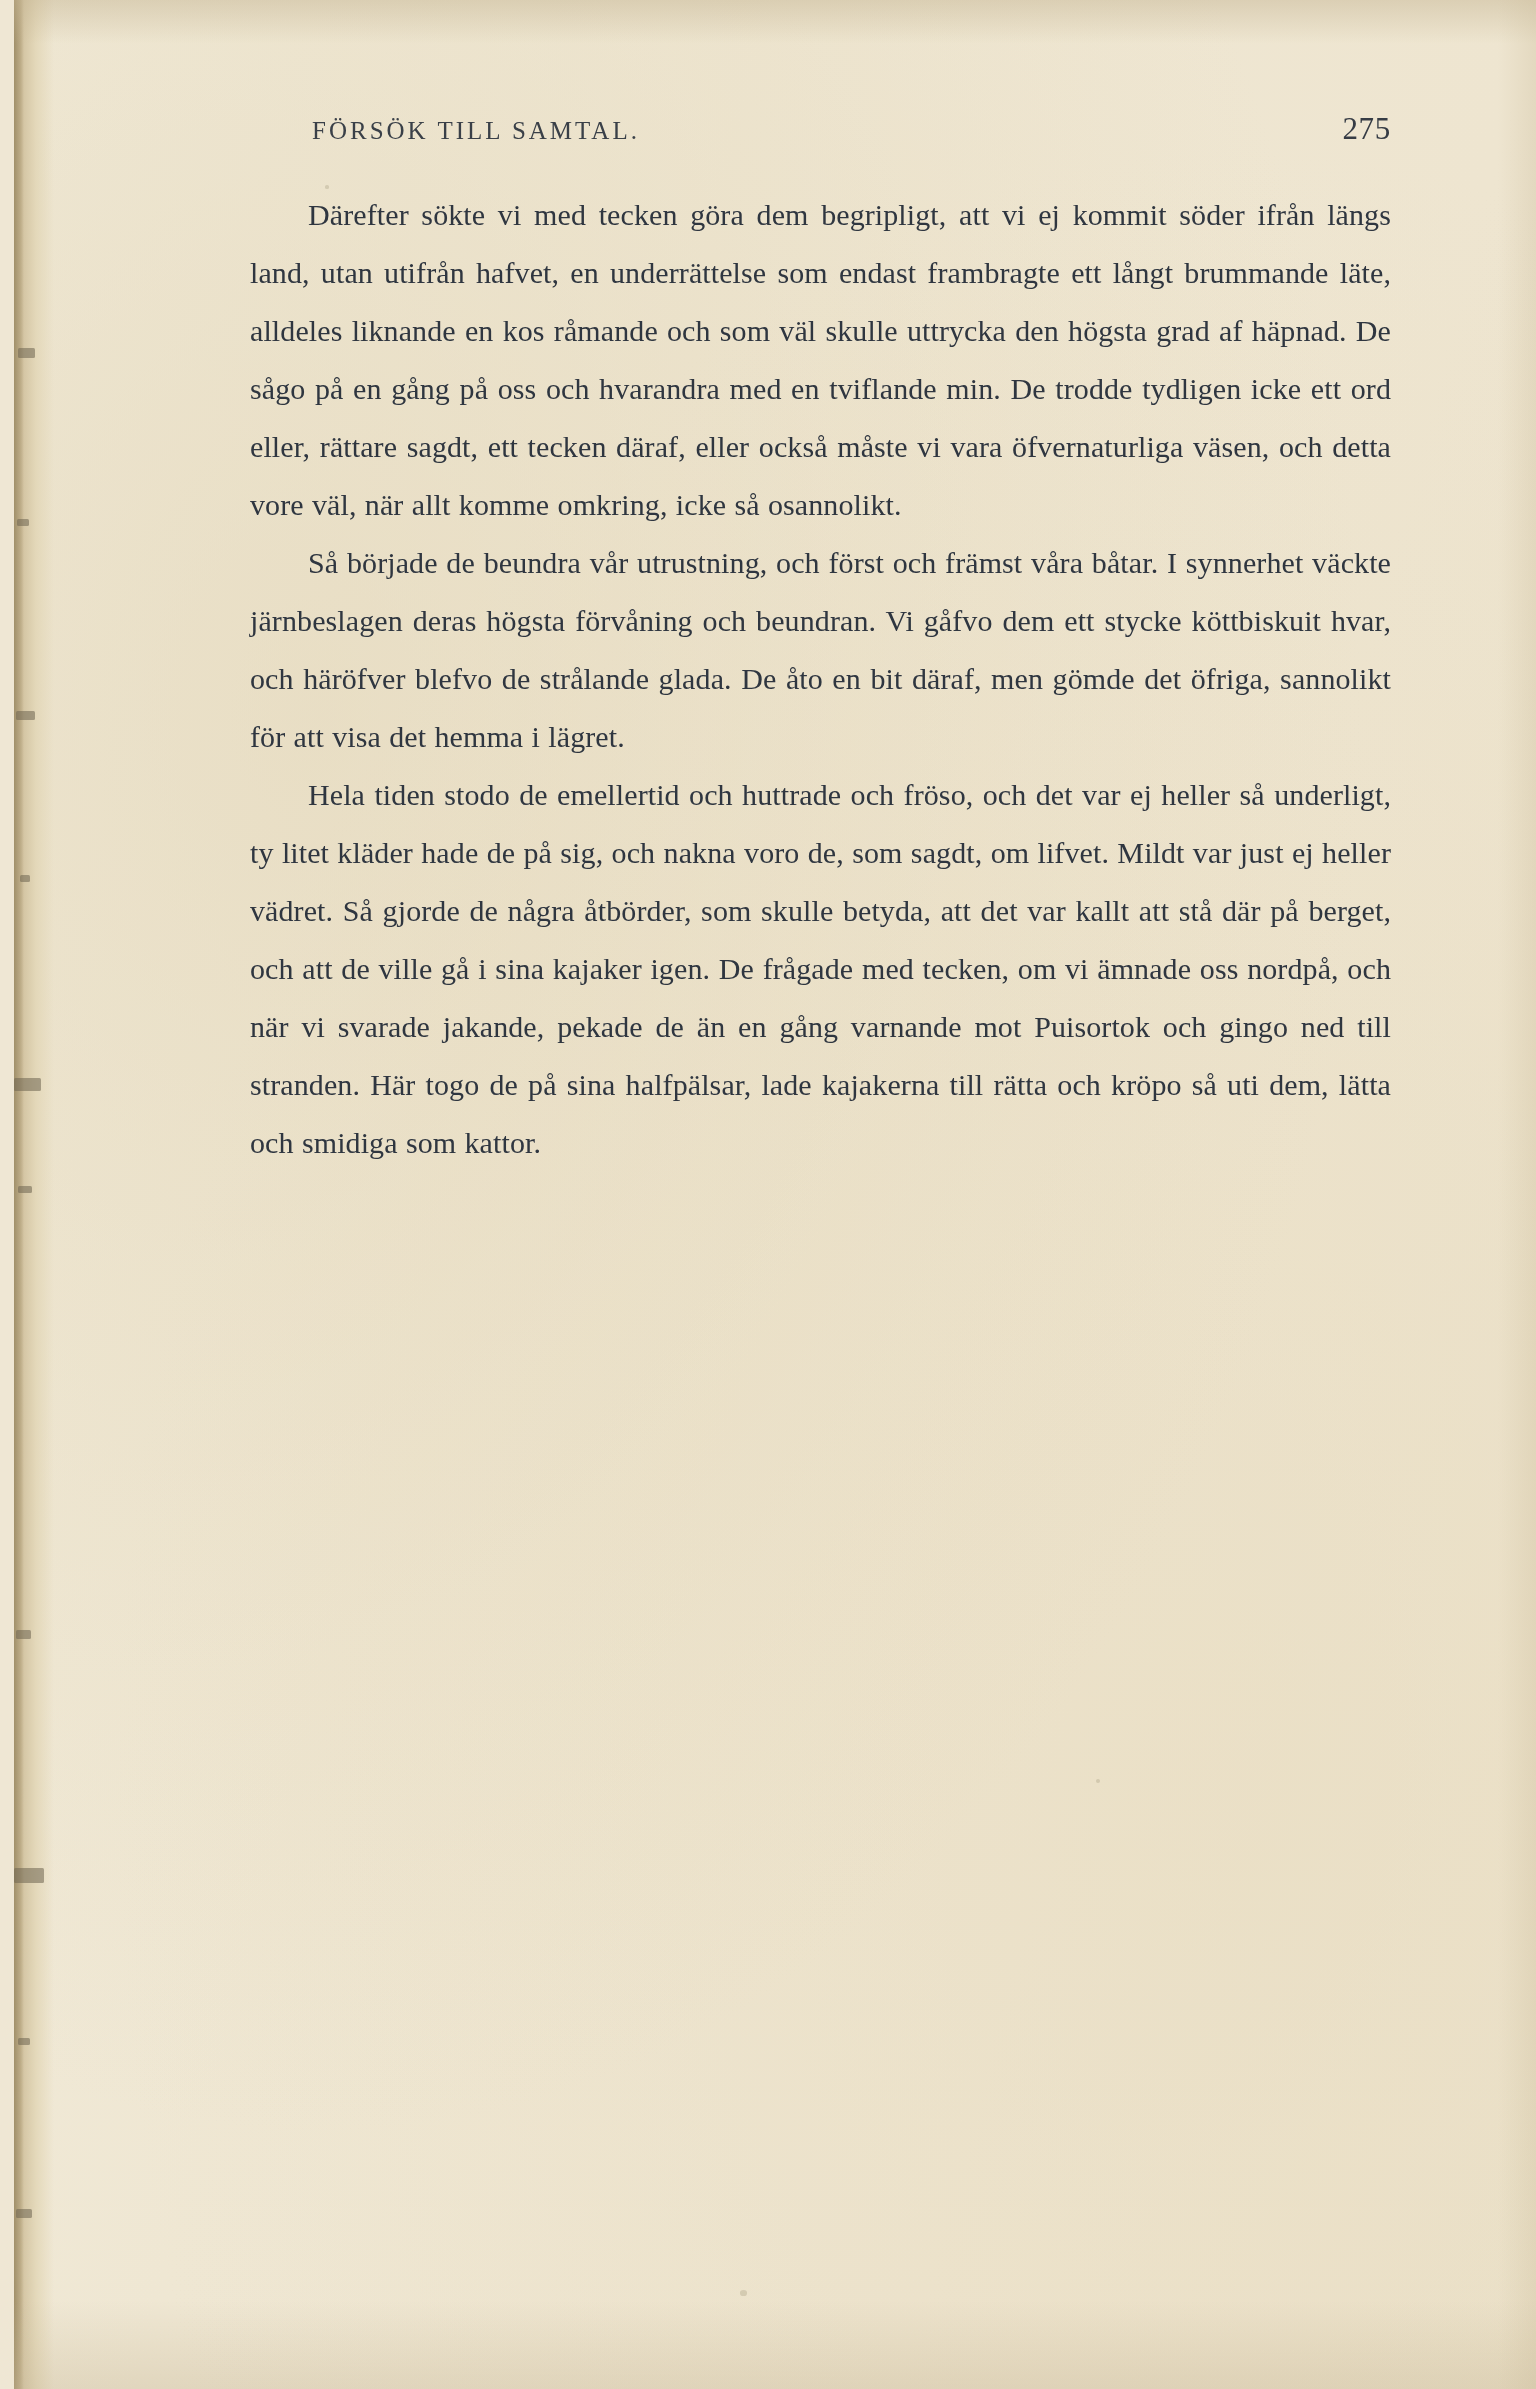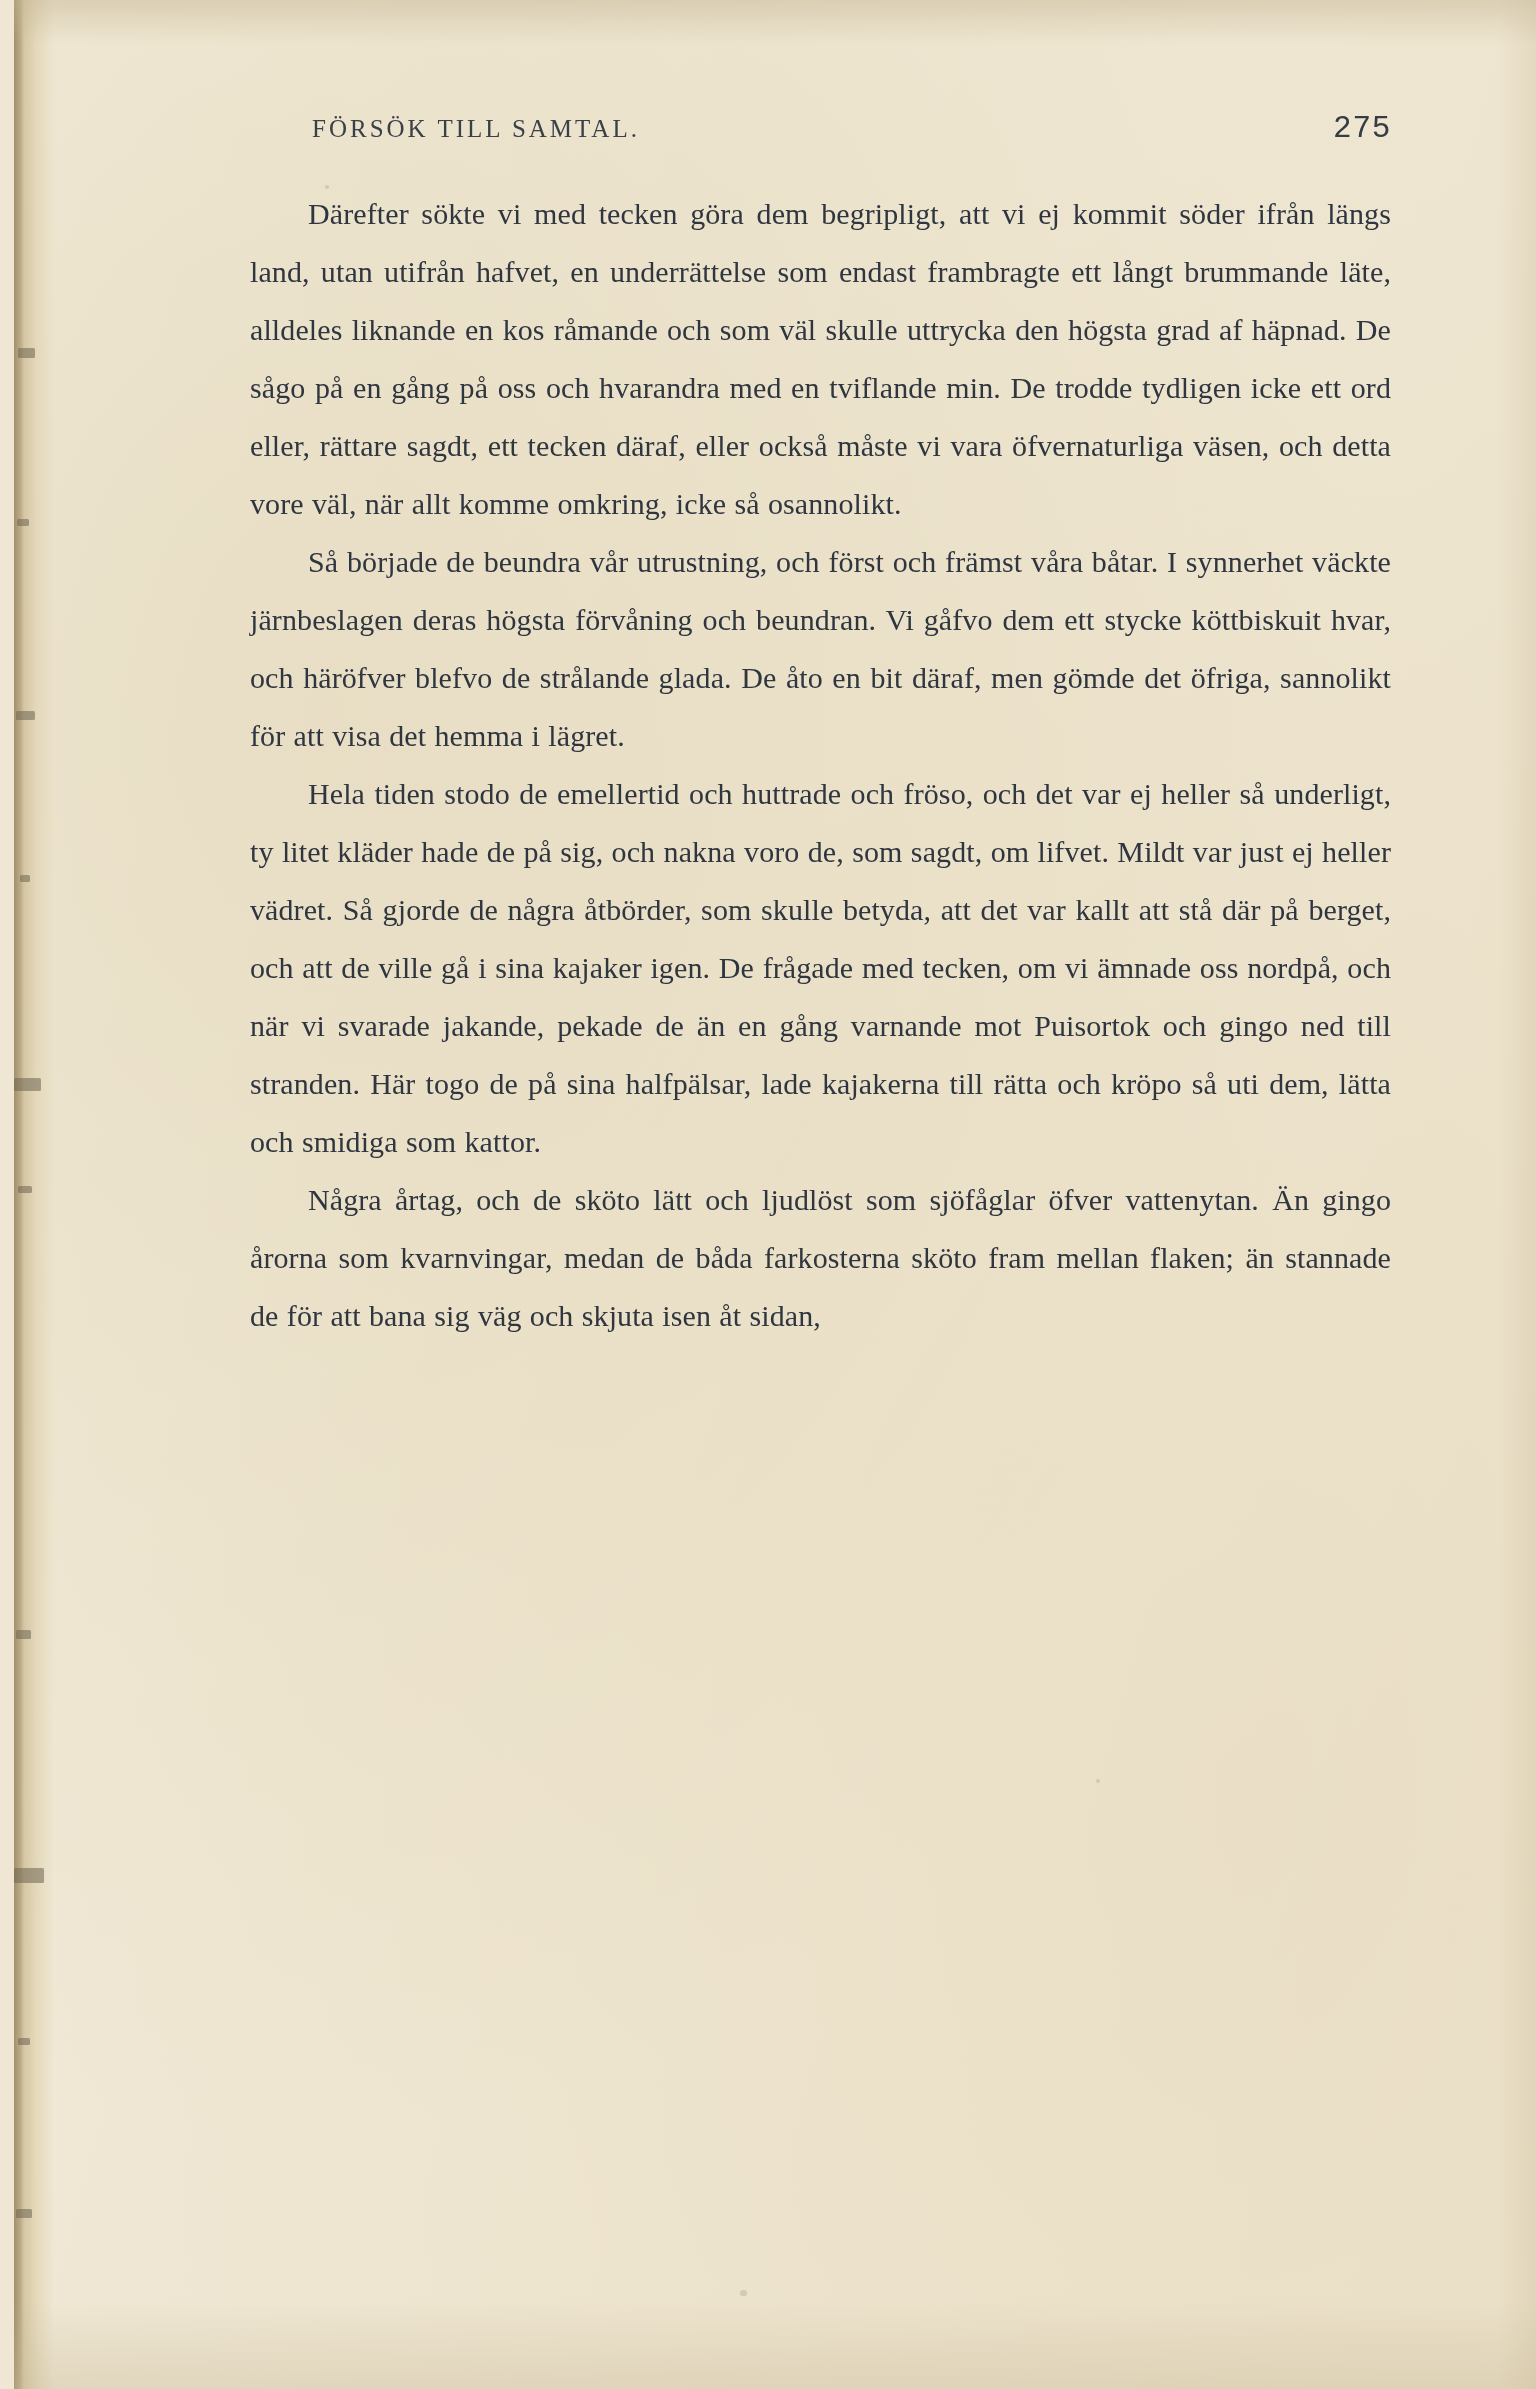--- a/index.html
+++ b/index.html
@@ -76,21 +76,20 @@
   .running-head {
     font-size: 25px;
     letter-spacing: 3px;
     color: #3a4048;
     font-family: "Liberation Serif", serif;
   }
   .page-number {
     font-size: 31px;
     color: #363c45;
     letter-spacing: 0.7px;
-    font-family: Liberation Mono, monospace;
   }
   .body-text p {
     margin: 0;
     font-size: 30px;
     line-height: 58px;
     color: #2f3640;
     text-align: justify;
     text-justify: inter-word;
     letter-spacing: 0.1px;
     word-spacing: 0.7px;
@@ -135,18 +134,17 @@
 
     <div class="header">
       <div class="running-head">FÖRSÖK TILL SAMTAL.</div>
       <div class="page-number">275</div>
     </div>
 
     <div class="body-text">
       <p class="indent">Därefter sökte vi med tecken göra dem begripligt, att vi ej kommit söder ifrån längs land, utan utifrån hafvet, en underrättelse som endast frambragte ett långt brummande läte, alldeles liknande en kos råmande och som väl skulle uttrycka den högsta grad af häpnad. De sågo på en gång på oss och hvarandra med en tviflande min. De trodde tydligen icke ett ord eller, rättare sagdt, ett tecken däraf, eller också måste vi vara öfvernaturliga väsen, och detta vore väl, när allt komme omkring, icke så osannolikt.</p>
       <p class="indent">Så började de beundra vår utrustning, och först och främst våra båtar. I synnerhet väckte järnbeslagen deras högsta förvåning och beundran. Vi gåfvo dem ett stycke köttbiskuit hvar, och häröfver blefvo de strålande glada. De åto en bit däraf, men gömde det öfriga, sannolikt för att visa det hemma i lägret.</p>
       <p class="indent">Hela tiden stodo de emellertid och huttrade och fröso, och det var ej heller så underligt, ty litet kläder hade de på sig, och nakna voro de, som sagdt, om lifvet. Mildt var just ej heller vädret. Så gjorde de några åtbörder, som skulle betyda, att det var kallt att stå där på berget, och att de ville gå i sina kajaker igen. De frågade med tecken, om vi ämnade oss nordpå, och när vi svarade jakande, pekade de än en gång varnande mot Puisortok och gingo ned till stranden. Här togo de på sina halfpälsar, lade kajakerna till rätta och kröpo så uti dem, lätta och smidiga som kattor.</p>
-      <p class="indent">Några årtag, och de sköto lätt och ljudlöst som sjöfåglar öfver vattenytan. Än gingo årorna som kvarnvingar, medan de båda farkosterna sköto fram mellan flaken; än stannade de för att bana sig väg och skjuta isen åt sidan,</p>
     </div>
 
   </div>
 </div>
 
 
 </body></html>

